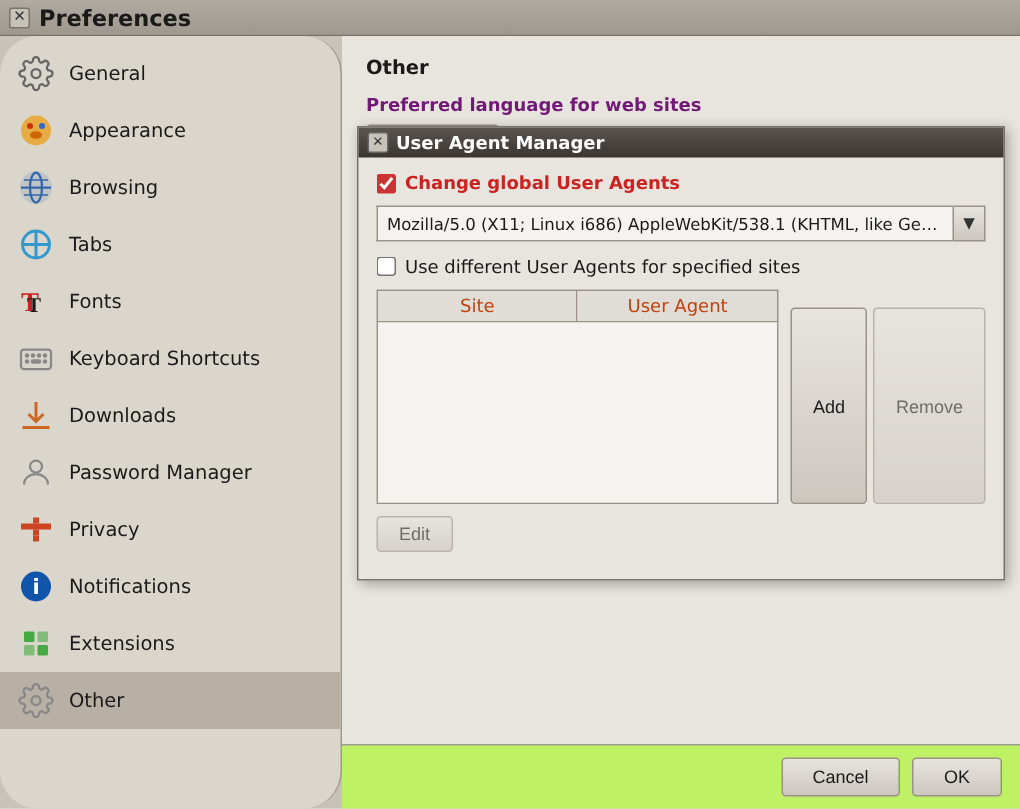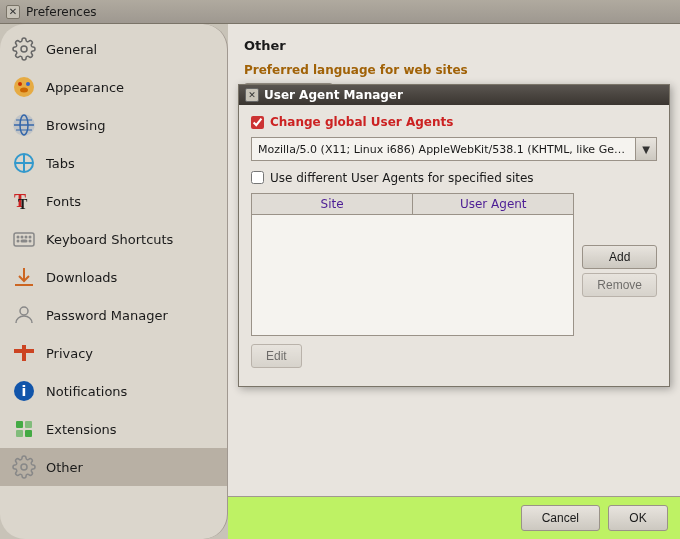--- a/index.html
+++ b/index.html
@@ -26,22 +26,22 @@
       width: 14px; height: 14px;
       background: #c8c3b8;
       border: 1px solid #7a7468;
       border-radius: 2px;
       display: flex; align-items: center; justify-content: center;
       font-size: 10px;
       color: #333;
       cursor: pointer;
     }
     .title-bar-title {
-      font-weight: normal;
-      font-size: 12px;
+      font-weight: bold;
+      font-size: 15px;
       color: #1a1a1a;
     }
 
     
     .main-container {
       display: flex;
       height: calc(539px - 24px);
     }
 
     
@@ -89,21 +89,21 @@
     .section-title {
       font-weight: bold;
       font-size: 13px;
       color: #1a1a1a;
       margin-bottom: 10px;
     }
 
     .pref-label {
       font-weight: bold;
       font-size: 12px;
-      color: #a16207;
+      color: #701a75;
       margin-bottom: 6px;
     }
 
     .btn {
       background: linear-gradient(to bottom, #e8e4de, #ccc8c0);
       border: 1px solid #9a9288;
       border-radius: 3px;
       padding: 4px 14px;
       font-size: 12px;
       cursor: pointer;
@@ -223,37 +223,37 @@
       background: #f5f3ef;
     }
     .ua-table-header {
       display: flex;
       border-bottom: 1px solid #9a9288;
     }
     .ua-table-header-cell {
       flex: 1;
       padding: 3px 8px;
       font-size: 12px;
-      color: #4c1d95;
+      color: #c2410c;
       text-align: center;
       background: #e0dcd6;
       border-right: 1px solid #9a9288;
     }
     .ua-table-header-cell:last-child {
       border-right: none;
     }
     .ua-table-body {
       min-height: 120px;
       background: #f5f3ef;
     }
     .ua-table-buttons {
       display: flex;
-      flex-direction: column;
+      flex-direction: row;
       gap: 4px;
-      justify-content: center;
+      justify-content: space-between;
       padding-top: 12px;
     }
 
     
     .edit-row {
       display: flex;
       justify-content: flex-start;
       margin-bottom: 8px;
     }
 

